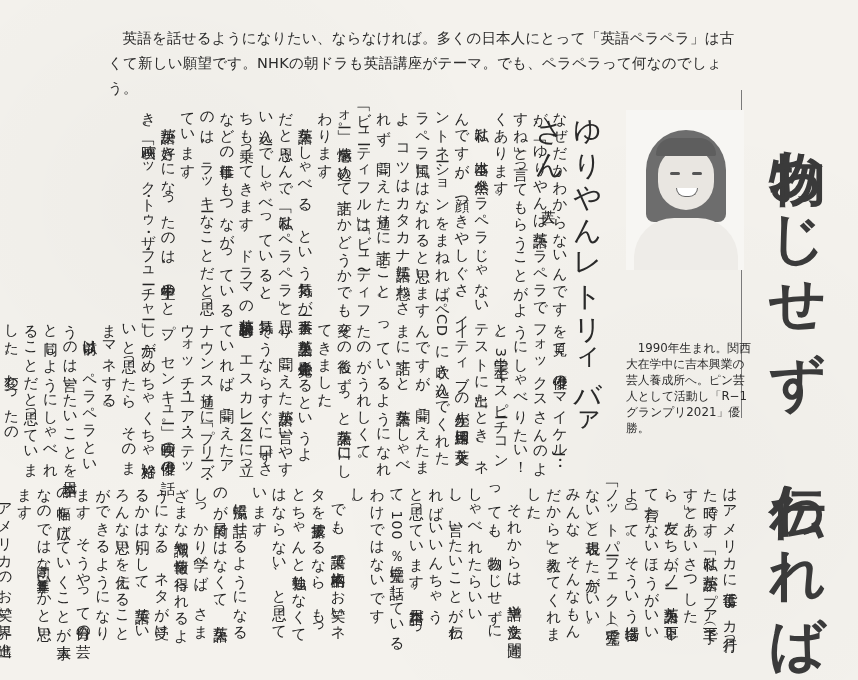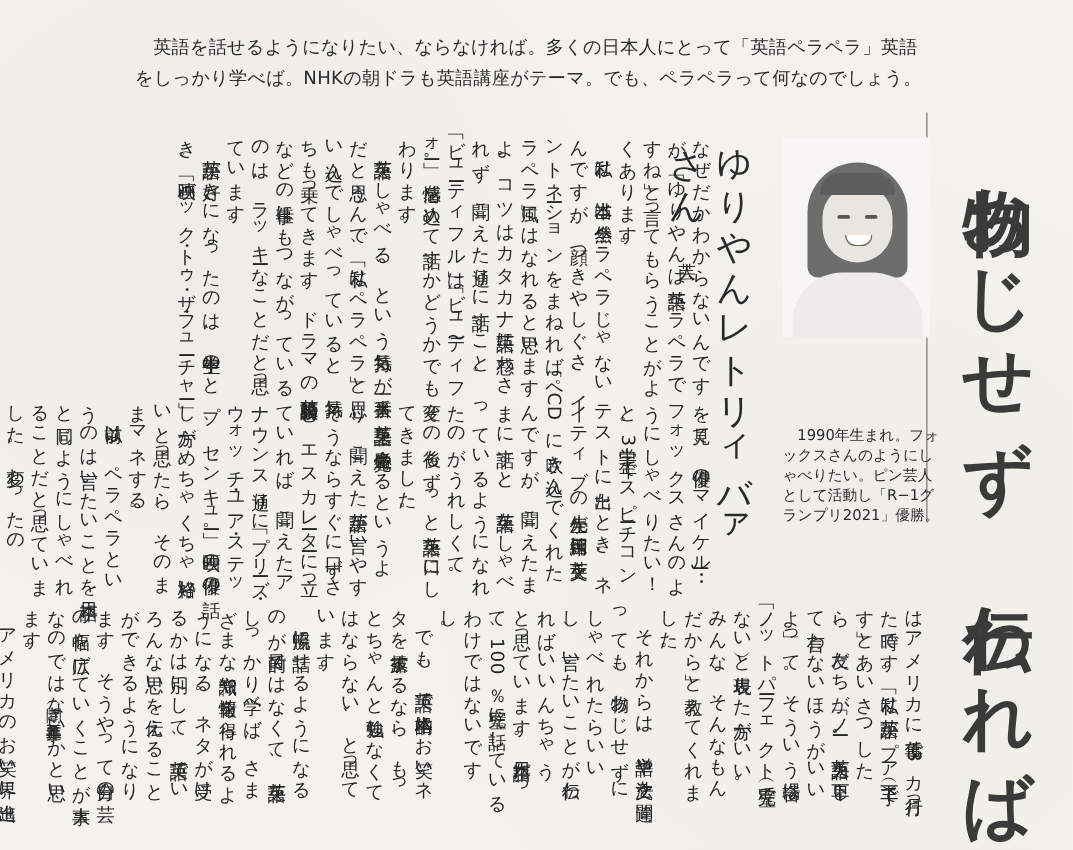--- a/index.html
+++ b/index.html
@@ -88,36 +88,36 @@
     position: absolute; left: 34px; top: 556px;
     writing-mode: vertical-rl; text-orientation: mixed;
     font-size: 12.5px; color: #2a2a2a;
   }
 </style>
 </head>
 <body>
 
 <div class="paper"></div>
 
-<div class="lead">英語を話せるようになりたい、ならなければ。多くの日本人にとって「英語ペラペラ」英語をしっかり学べば。NHKの朝ドラも英語講座がテーマ。でも、ペラペラって何なのでしょう。</div>
+<div class="lead">英語を話せるようになりたい、ならなければ。多くの日本人にとって「英語ペラペラ」は古くて新しい願望です。NHKの朝ドラも英語講座がテーマ。でも、ペラペラって何なのでしょう。</div>
 
 <div class="headline">物おじせず 伝わればOK</div>
 <div class="rule-v"></div>
 
 <div class="photo">
   <div class="hair"></div>
   <div class="body"></div>
   <div class="face"></div>
   <div class="bangs"></div>
   <div class="eye l"></div>
   <div class="eye r"></div>
   <div class="mouth"></div>
 </div>
 
-<div class="caption">1990年生まれ。フォックスさんのようにしゃべりたい。ピン芸人として活動し「R−1グランプリ2021」優勝。</div>
+<div class="caption">1990年生まれ。関西大在学中に吉本興業の芸人養成所へ。ピン芸人として活動し「R−1グランプリ2021」優勝。</div>
 
 <div class="byline">
   <span class="name">ゆりやんレトリィバァさん</span>
   <span class="role">芸人</span>
 </div>
 
 <div class="col top-block">
   <p class="noindent">なぜだかわからないんですが、「ゆりやんは英語ペラペラですね」と言ってもらうことがよくあります。</p>
   <p>私は、本当は全然ペラペラじゃないんですが、顔つきやしぐさ、イントネーションをまねれば「ペラペラ風」にはなれると思いますよ。コツはカタカナ英語に惑わされず、聞こえた通りに話すこと。「ビューティフル」は「ビュ〜ティフォー」。感情を込めて話すかどうかでも変わります。</p>
   <p>英語をしゃべる、という気持ちが一番大事だと思うんで、「私はペラペラ」と思い込んでしゃべっていると、気持ちも乗ってきます。ドラマの英語講師役などの仕事にもつながっているのは、ラッキーなことだと思っています。</p>

